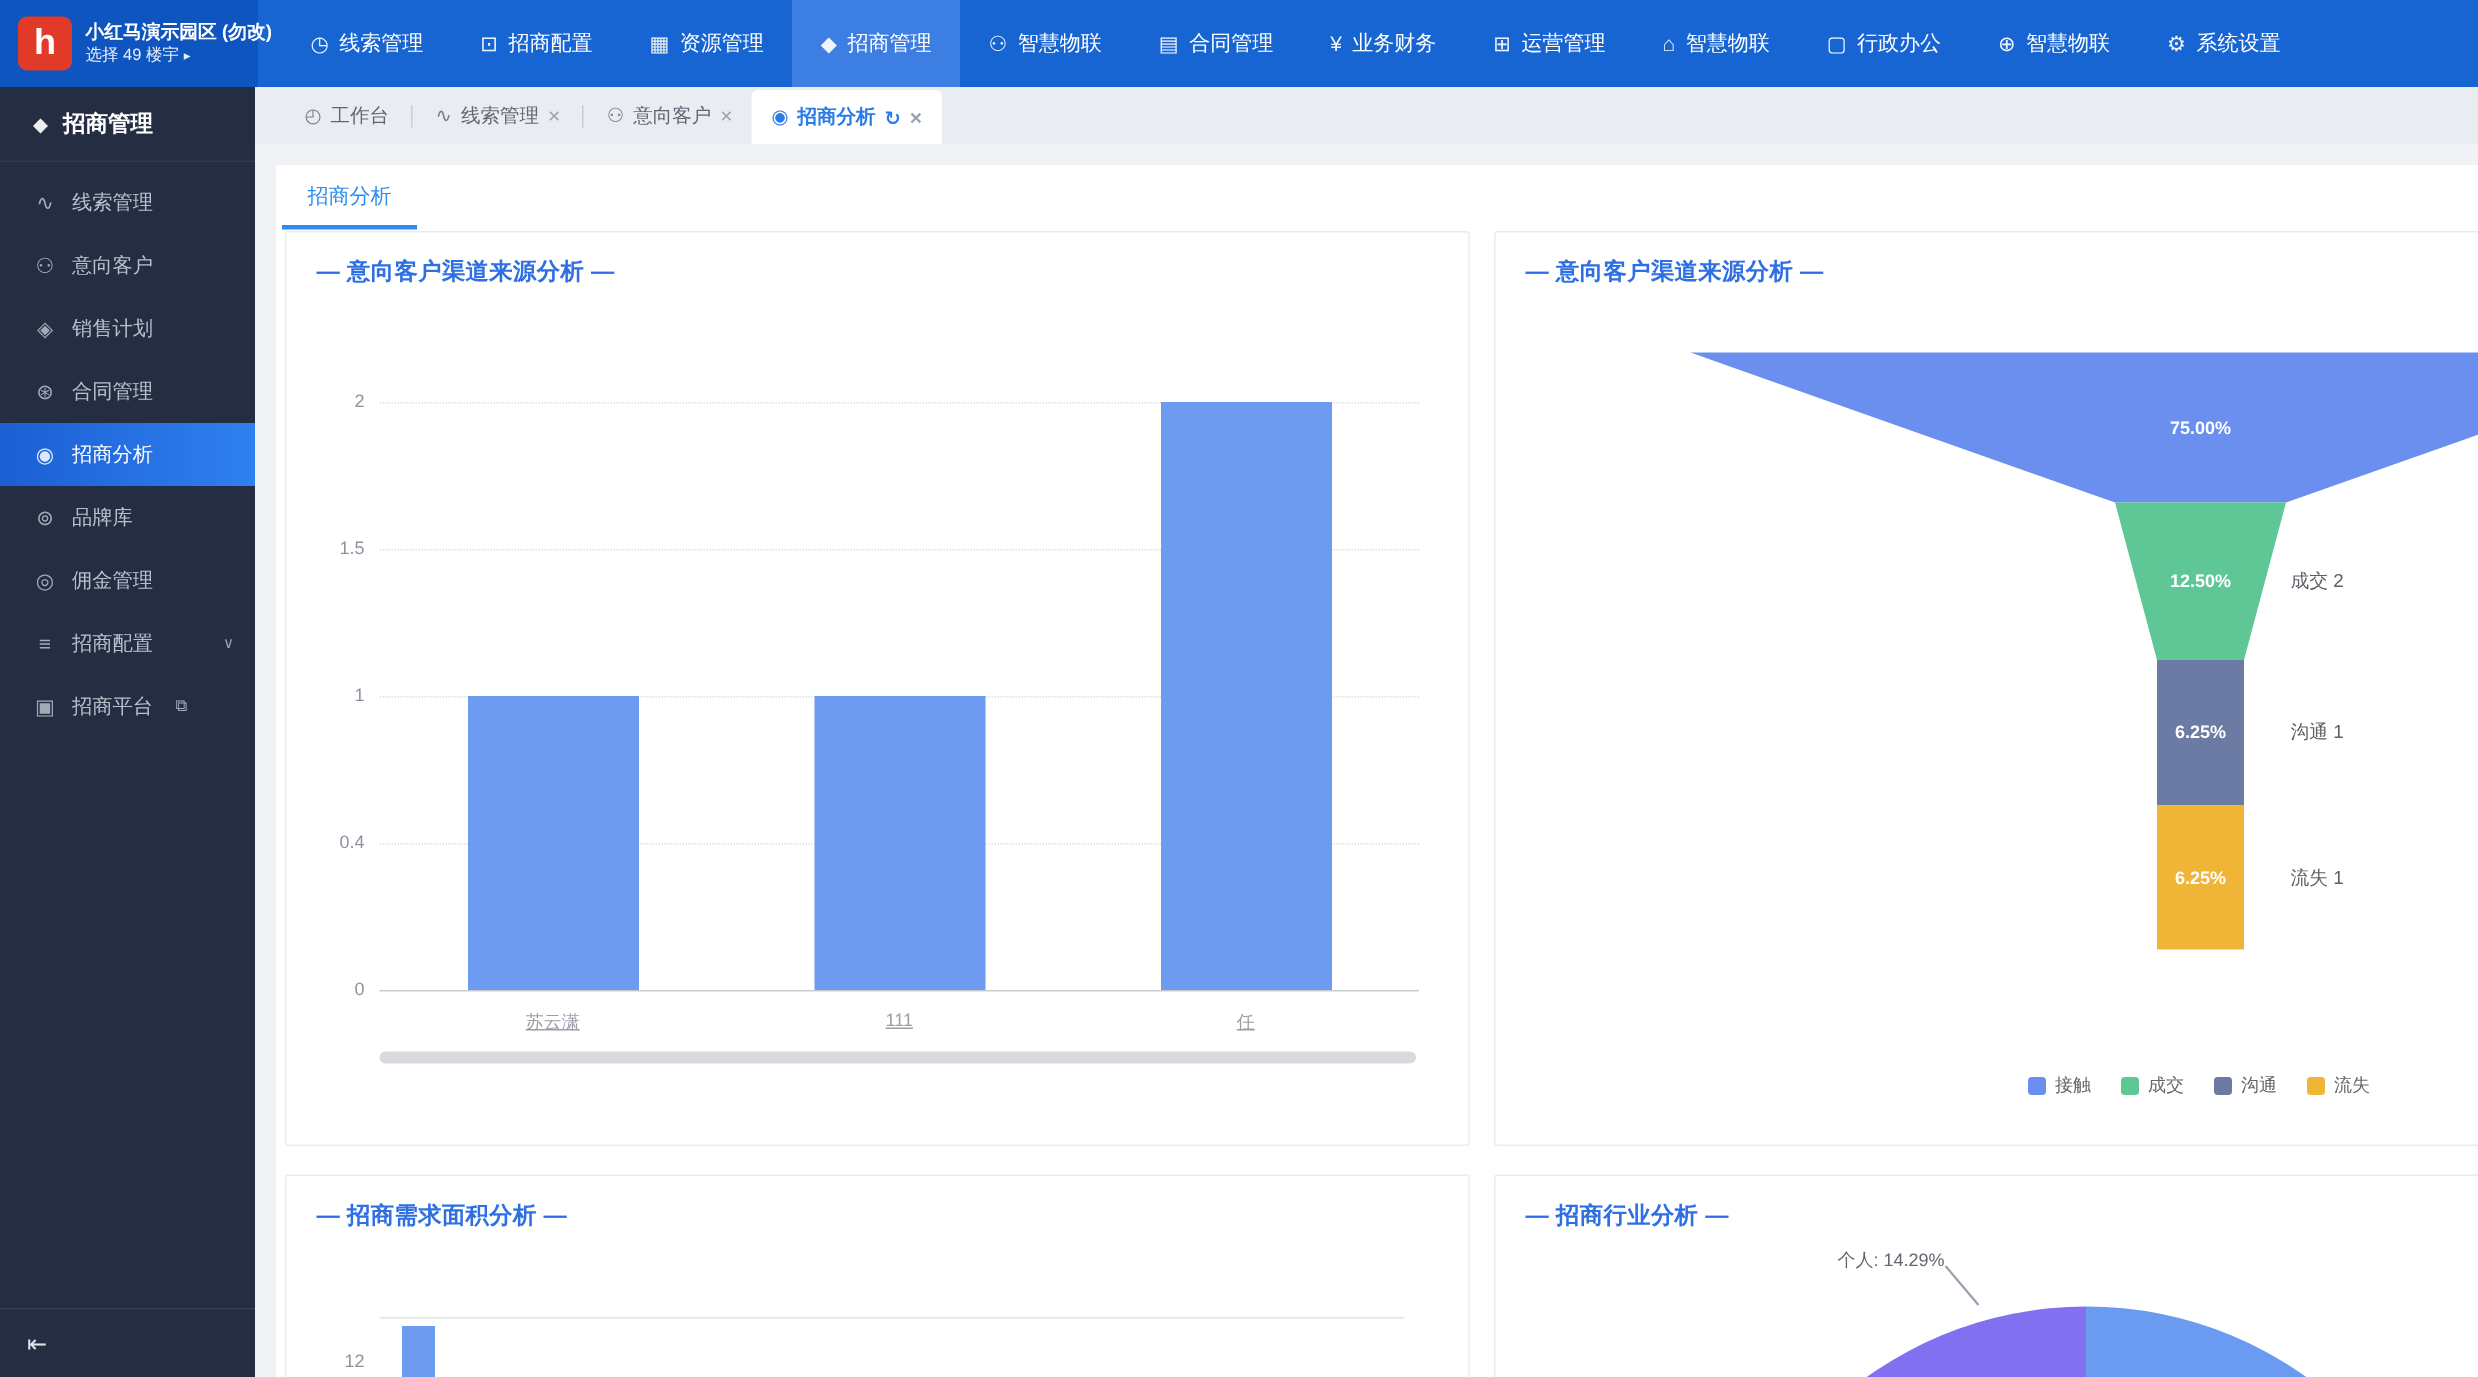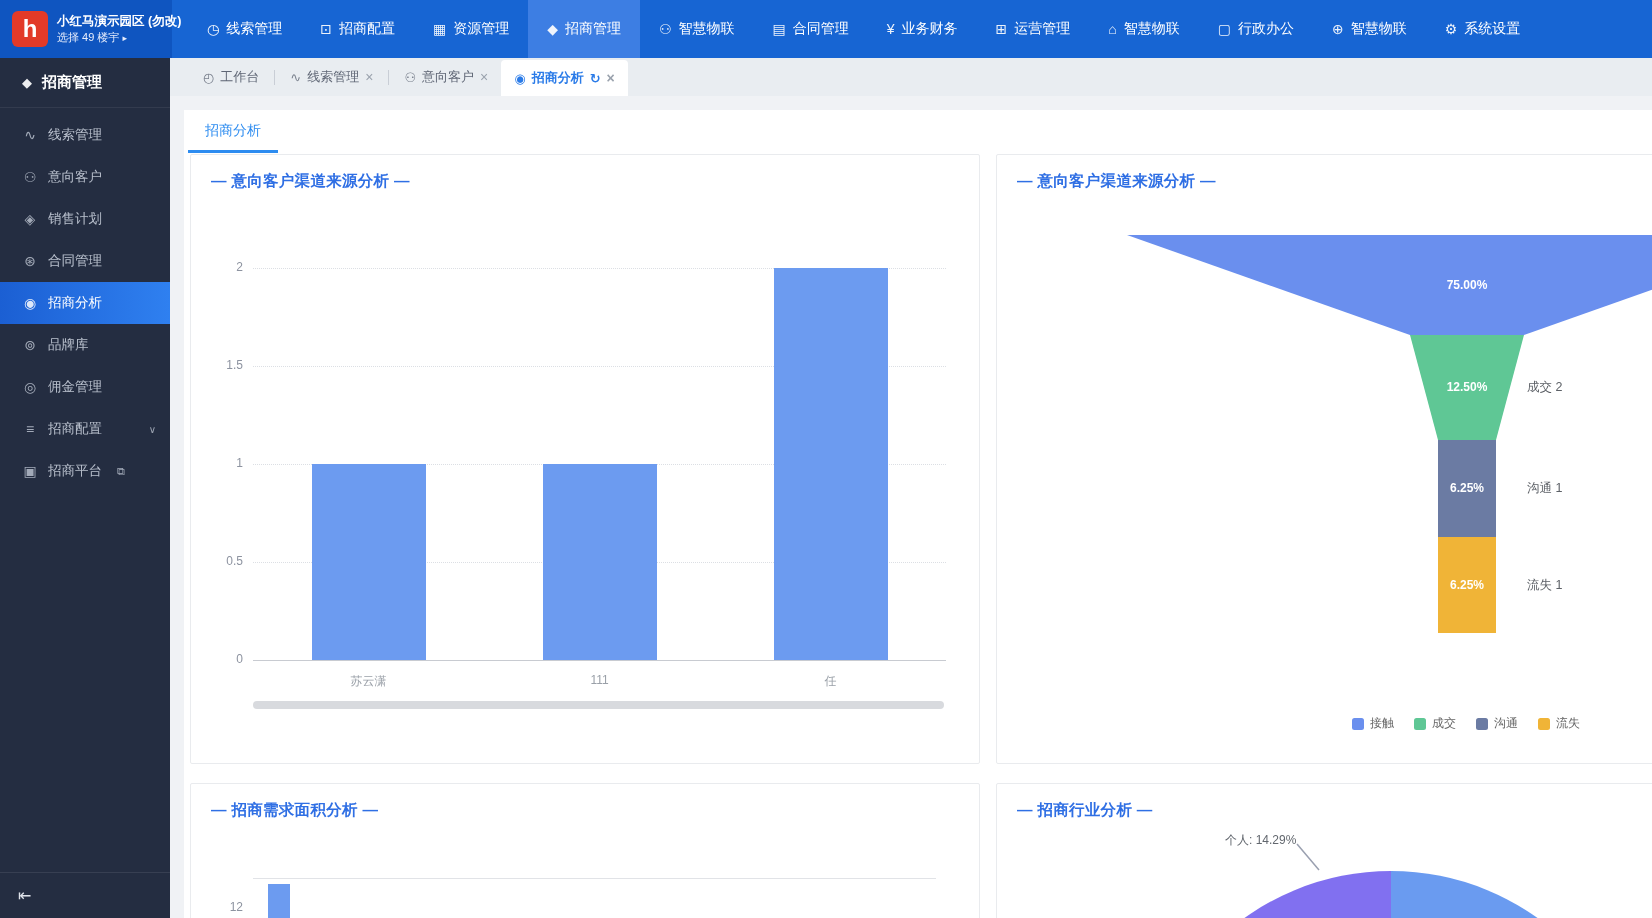--- a/index.html
+++ b/index.html
@@ -53,21 +53,21 @@
   #card2{left:812px;top:44px;width:940px;height:610px;}
   #card3{left:6px;top:673px;width:790px;height:560px;}
   #card4{left:812px;top:673px;width:940px;height:560px;}
 
   
   .gridline{position:absolute;border-top:1px dotted #dcdfe4;}
   .gridline.zero{border-top:1px solid #c8cbd1;}
   .gridline.solid{border-top:1px solid #e1e3e7;}
   .ytick{position:absolute;left:0;width:52px;text-align:right;font-size:12px;color:#8d93a0;}
   .bar{position:absolute;background:#6c9bf0;}
-  .xlabel{position:absolute;font-size:12px;color:#9aa0a8;text-align:center;transform:translateX(-50%);white-space:nowrap;}
+  .xlabel{position:absolute;font-size:12px;color:#9aa0a8;text-align:center;transform:translateX(-50%);white-space:nowrap;text-decoration:underline;}
   .dz-slider{position:absolute;height:8px;border-radius:4px;background:#d8dade;cursor:pointer;}
 
   
   .funnel-svg{position:absolute;left:0;top:0;}
   .funnel-pct{font-size:12px;font-weight:bold;fill:#fff;text-anchor:middle;}
   .funnel-out{font-size:12.5px;fill:#5c6066;}
   .legend{position:absolute;left:0;top:560px;width:100%;display:flex;justify-content:center;gap:20px;}
   .legend-item{display:flex;align-items:center;gap:6px;font-size:12px;color:#666;cursor:pointer;}
   .legend-sq{width:12px;height:12px;border-radius:2.5px;}
 
@@ -219,21 +219,21 @@
   <div class="panel-header">
     <span class="page-tab">招商分析</span>
   </div>
 
   <div class="card" id="card1">
     <div class="card-title">— 意向客户渠道来源分析 —</div>
     <div class="chart-body" id="chart1">
         <div class="gridline zero" style="left: 62px; width: 693px; top: 505px;"></div>
         <div class="ytick" style="top: 497px;">0</div>
         <div class="gridline" style="left: 62px; width: 693px; top: 407px;"></div>
-        <div class="ytick" style="top: 399px;">0.5</div>
+        <div class="ytick" style="top: 399px;">0.4</div>
         <div class="gridline" style="left: 62px; width: 693px; top: 309px;"></div>
         <div class="ytick" style="top: 301px;">1</div>
         <div class="gridline" style="left: 62px; width: 693px; top: 211px;"></div>
         <div class="ytick" style="top: 203px;">1.5</div>
         <div class="gridline" style="left: 62px; width: 693px; top: 113px;"></div>
         <div class="ytick" style="top: 105px;">2</div>
         <div class="bar" style="left: 120.5px; width: 114px; top: 309px; height: 196px;"></div>
         <div class="xlabel" style="left: 177.5px; top: 518px;">苏云潇</div>
         <div class="bar" style="left: 351.5px; width: 114px; top: 309px; height: 196px;"></div>
         <div class="xlabel" style="left: 408.5px; top: 518px;">111</div>

